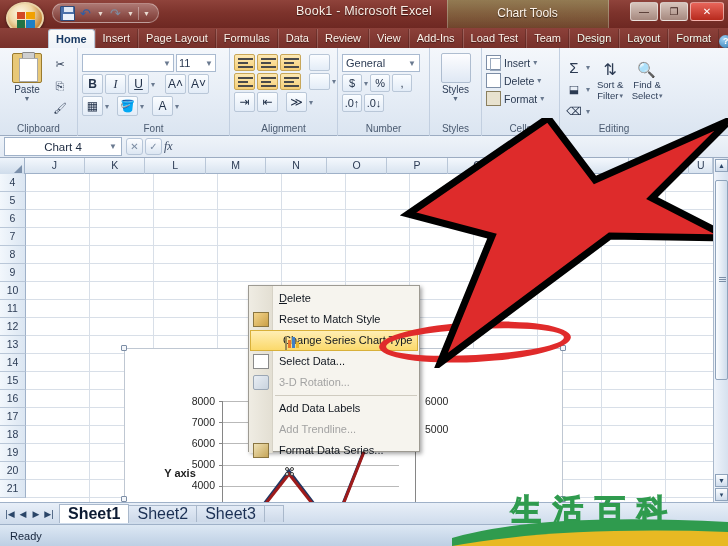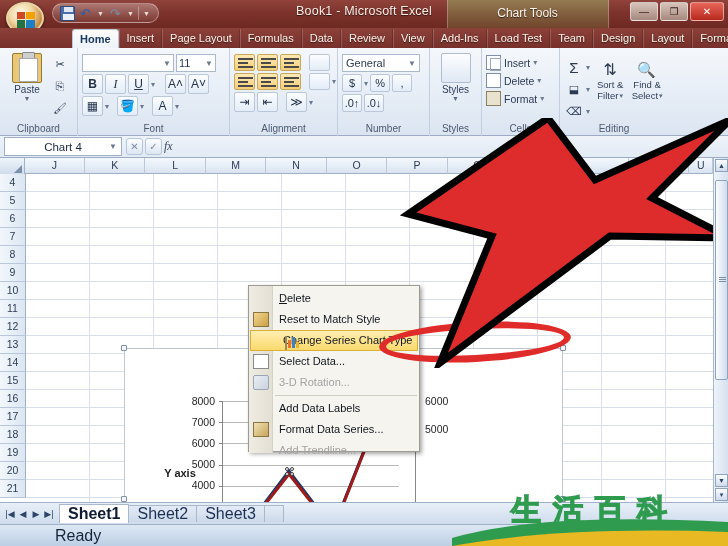--- a/index.html
+++ b/index.html
@@ -72,21 +72,21 @@
     border:1px solid rgba(255,255,255,.5);
     background: linear-gradient(180deg,#d7c4bb,#a6897f);
     color:#3a1f1a; font-size:10px; line-height:17px; text-align:center;
   }
   .wbtn.close { background: linear-gradient(180deg,#e8655a,#b72a1d); color:#fff; width:34px; }
 
   
   .tabrow {
     position:absolute; left:0; top:28px; width:728px; height:20px;
     background: linear-gradient(180deg,#8c413a,#77302a);
-    display:flex; align-items:flex-end; padding-left:72px;
+    display:flex; align-items:flex-end; padding-left:48px;
   }
   .tab {
     height:19px; line-height:19px; padding:0 7px; font-size:11px;
     color:#fdf2ea; text-shadow:0 1px 1px rgba(0,0,0,.5);
     border-left:1px solid rgba(255,255,255,.18);
     border-right:1px solid rgba(0,0,0,.18);
     white-space:nowrap;
   }
   .tab.active {
     background: linear-gradient(180deg,#fdfbf8,#eef3f9);
@@ -353,21 +353,21 @@
   .sheettab.active {
     background:#fff; font-weight:bold; color:#0d1b33; height:19px; line-height:18px;
   }
   .newsheet { width:20px;height:17px; background:linear-gradient(180deg,#e3ebf6,#cdd9e9);
     border:1px solid #a9b8cb; border-bottom:none; position:relative; }
   .statusbar {
     position:absolute; left:0; top:524px; width:728px; height:22px;
     background: linear-gradient(180deg,#dde8f4,#bdcfe4);
     border-top:1px solid #9fb1c8; display:flex; align-items:center;
   }
-  .ready { font-size:16px; color:#16253c; padding-left:10px;margin-left:45px; }
+  .ready { font-size:11px; color:#16253c; padding-left:10px; }
   .viewbtns { margin-left:auto; display:flex; gap:2px; padding-right:10px; }
   .vbtn {
     width:17px;height:15px; border:1px solid #8fa3bb;
     background:linear-gradient(180deg,#fbfdff,#dce7f4);
   }
   .vbtn.on { background:linear-gradient(180deg,#fff1c4,#f4da8a); border-color:#c9a94f; }
 
   
   .vscroll {
     position:absolute; right:0; top:158px; width:15px; height:344px;
@@ -797,26 +797,26 @@
       </div>
 
       <div class="ctxitem dis">
         <span class="ctxicon ico-cube"></span>
         <span>3-D Rotation...</span>
       </div>
       <div class="ctxsep"></div>
       <div class="ctxitem">
         <span>Add Data Labels</span>
       </div>
+      <div class="ctxitem dis">
+        <span>Add Trendline...</span>
+      </div>
       <div class="ctxitem">
         <span class="ctxicon ico-fmt"></span>
         <span>Format Data Series...</span>
-      </div>
-      <div class="ctxitem dis">
-        <span>Add Trendline...</span>
       </div>
     </div>
   </div>
 
   <div class="redcircle"></div>
 
   <svg class="bigarrow" viewBox="0 0 328 250">
     <polygon points="148,0 195,62 330,2 252,80 330,120 210,118 40,245 92,118 8,96" fill="#de2b2b" stroke="#000" stroke-width="7" stroke-linejoin="miter"></polygon>
   </svg>
 

